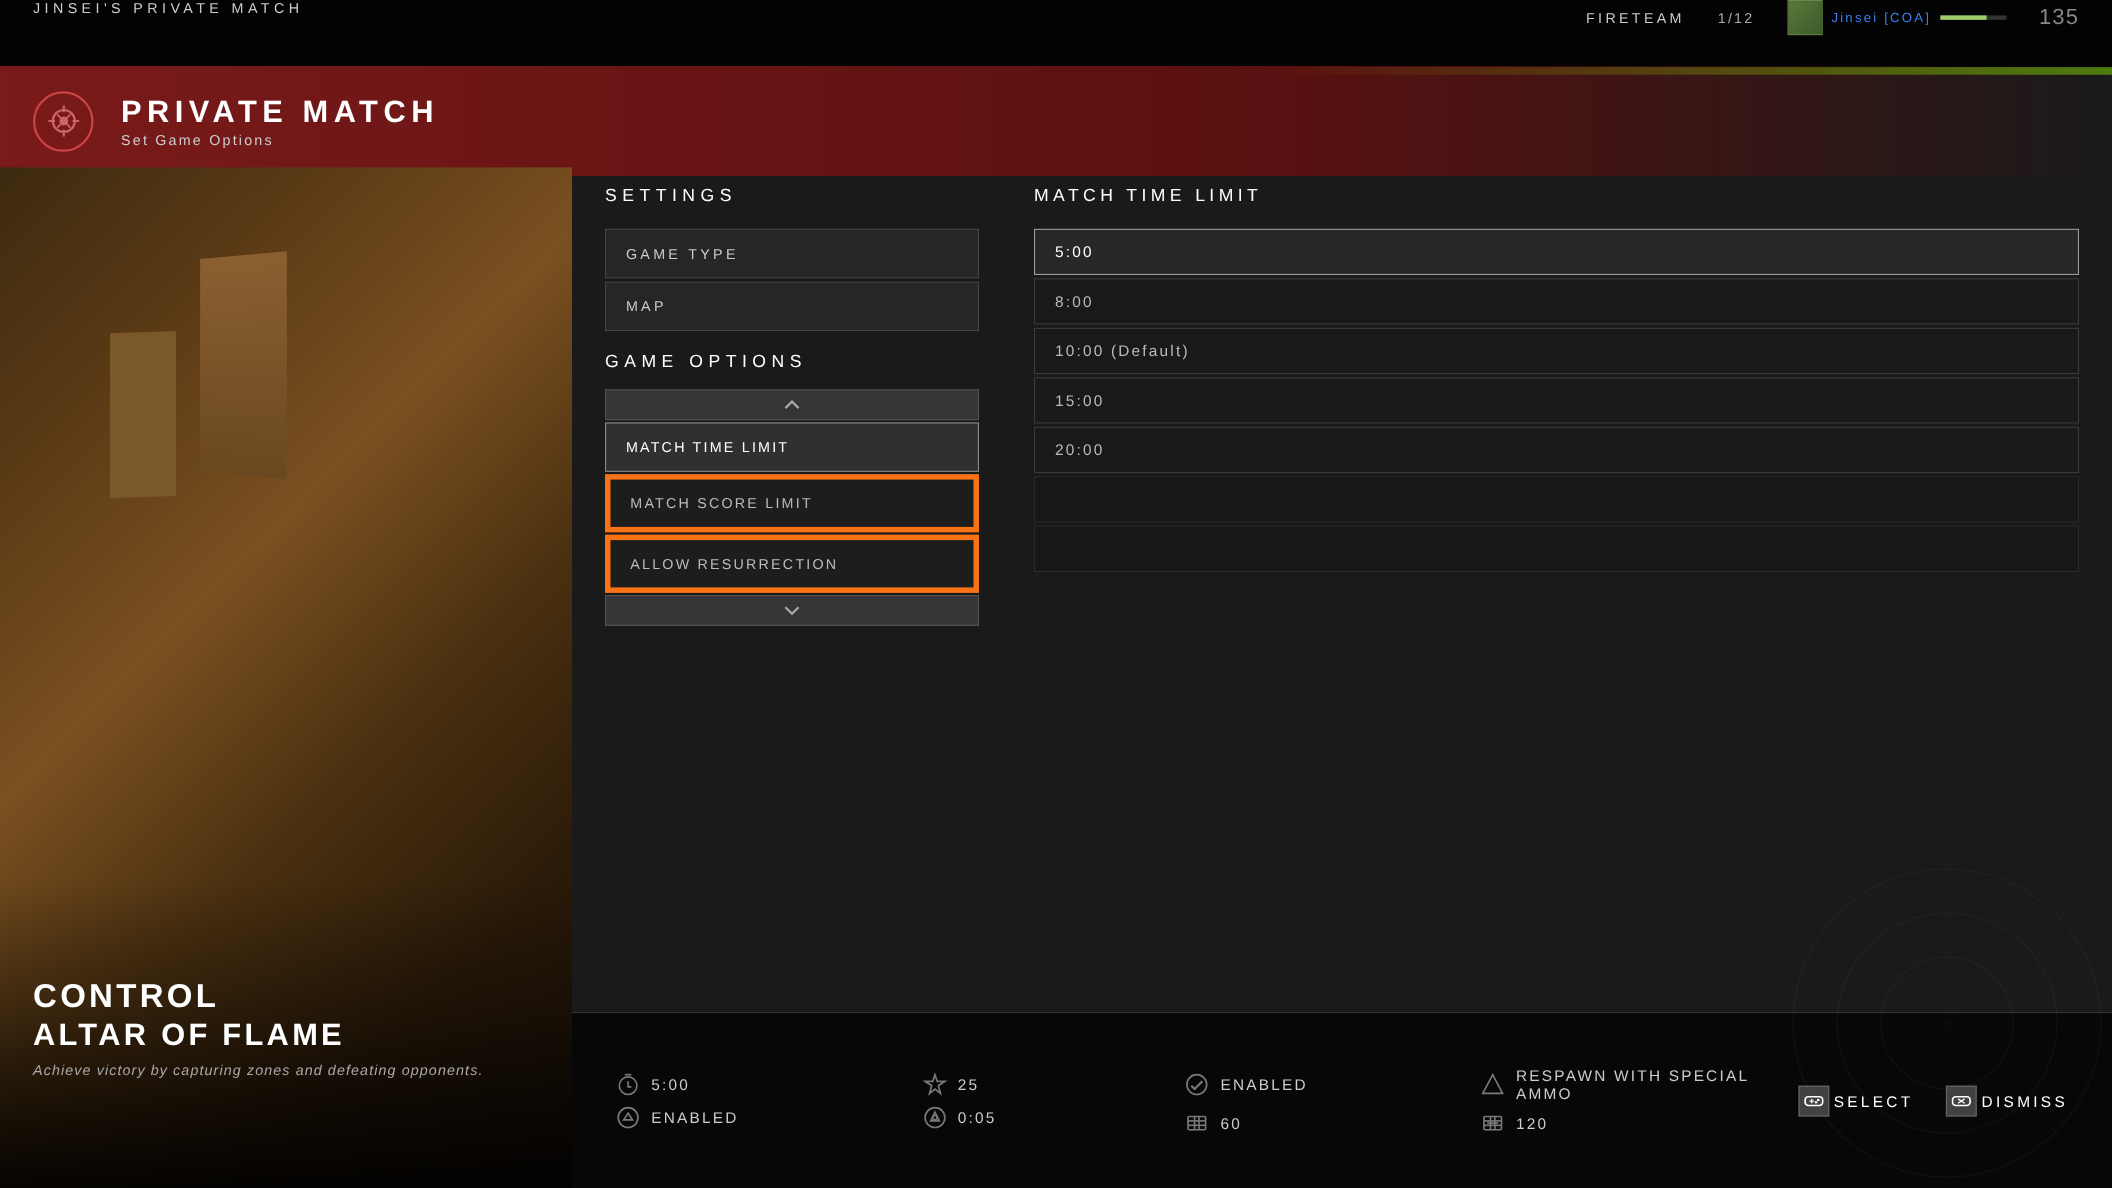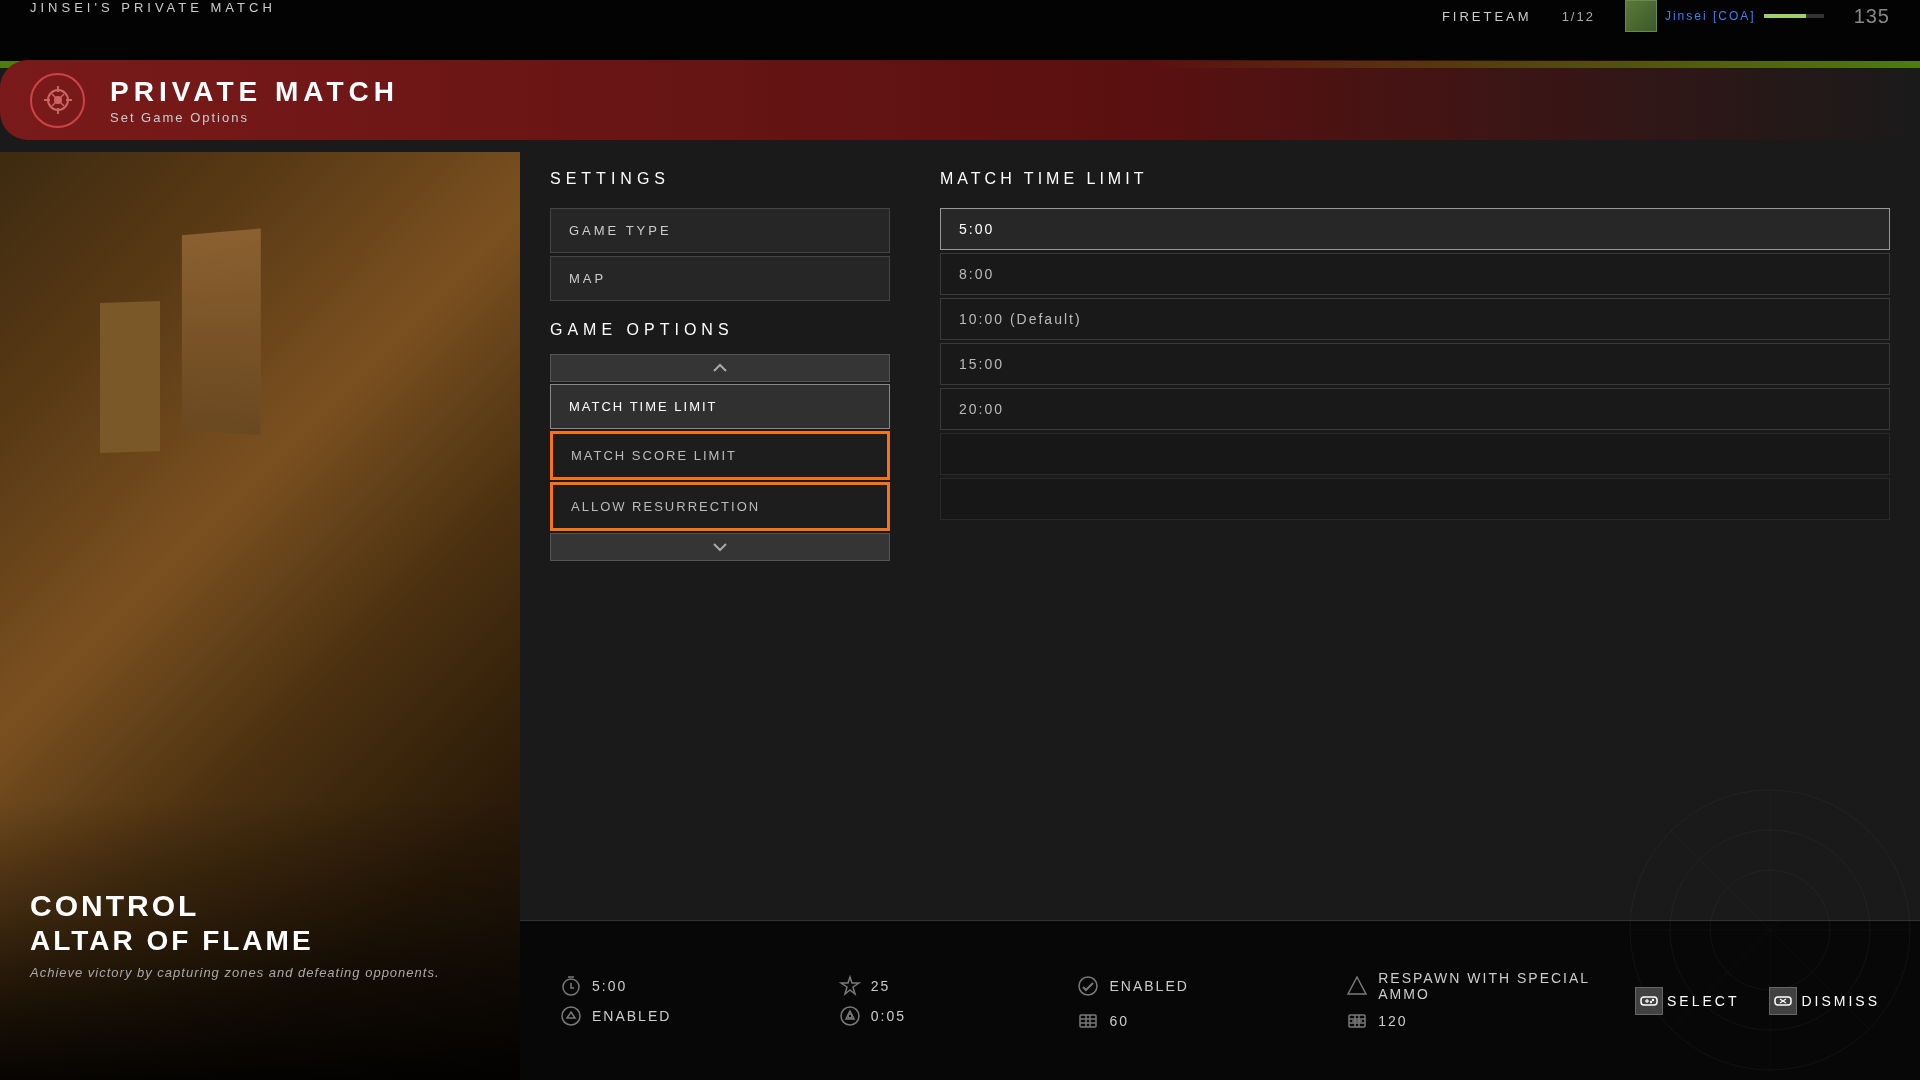--- a/index.html
+++ b/index.html
@@ -70,27 +70,26 @@
     #level-bar-fill {
       width: 70%;
       height: 100%;
       background: #9ecf6a;
     }
 
     
     #header-banner {
       position: absolute;
       top: 60px; left: 0; right: 0;
-      height: 80px;
+      height: 100px;
       background: linear-gradient(90deg, #7a1a1a 0%, #5a1010 60%, transparent 100%);
       display: flex;
       align-items: center;
       padding: 0 30px;
       gap: 25px;
-      border-radius: 28px;
     }
     #header-icon {
       width: 55px;
       height: 55px;
       border: 2px solid #cc4444;
       border-radius: 50%;
       display: flex;
       align-items: center;
       justify-content: center;
       flex-shrink: 0;
@@ -228,21 +227,21 @@
       border: 1px solid #555;
       display: flex;
       align-items: center;
       justify-content: center;
       height: 28px;
       margin-bottom: 2px;
       cursor: pointer;
     }
     .option-row {
       background: rgba(30,30,30,0.9);
-      border: 3px solid #f97316;
+      border: 5px solid #f97316;
       padding: 14px 18px;
       margin-bottom: 2px;
       font-size: 13px;
       letter-spacing: 2px;
       text-transform: uppercase;
       color: #bbb;
       cursor: pointer;
     }
     .option-row.selected {
       background: rgba(50,50,50,0.95);

